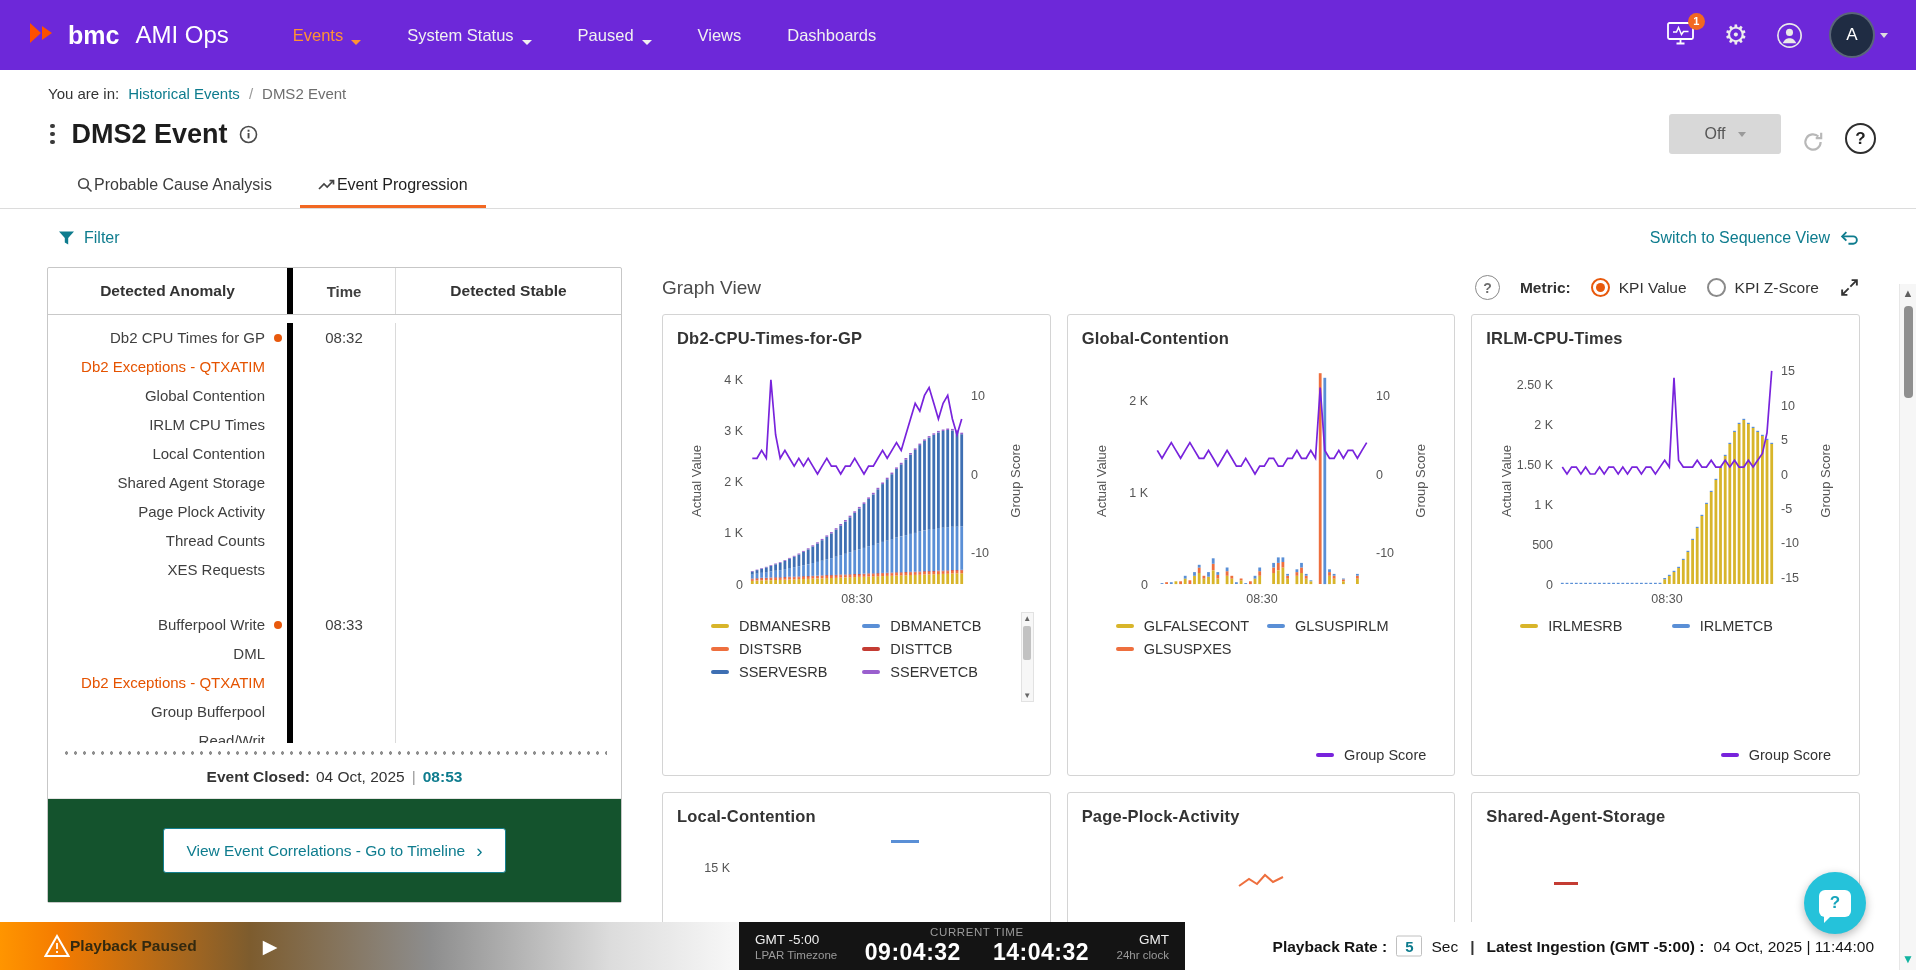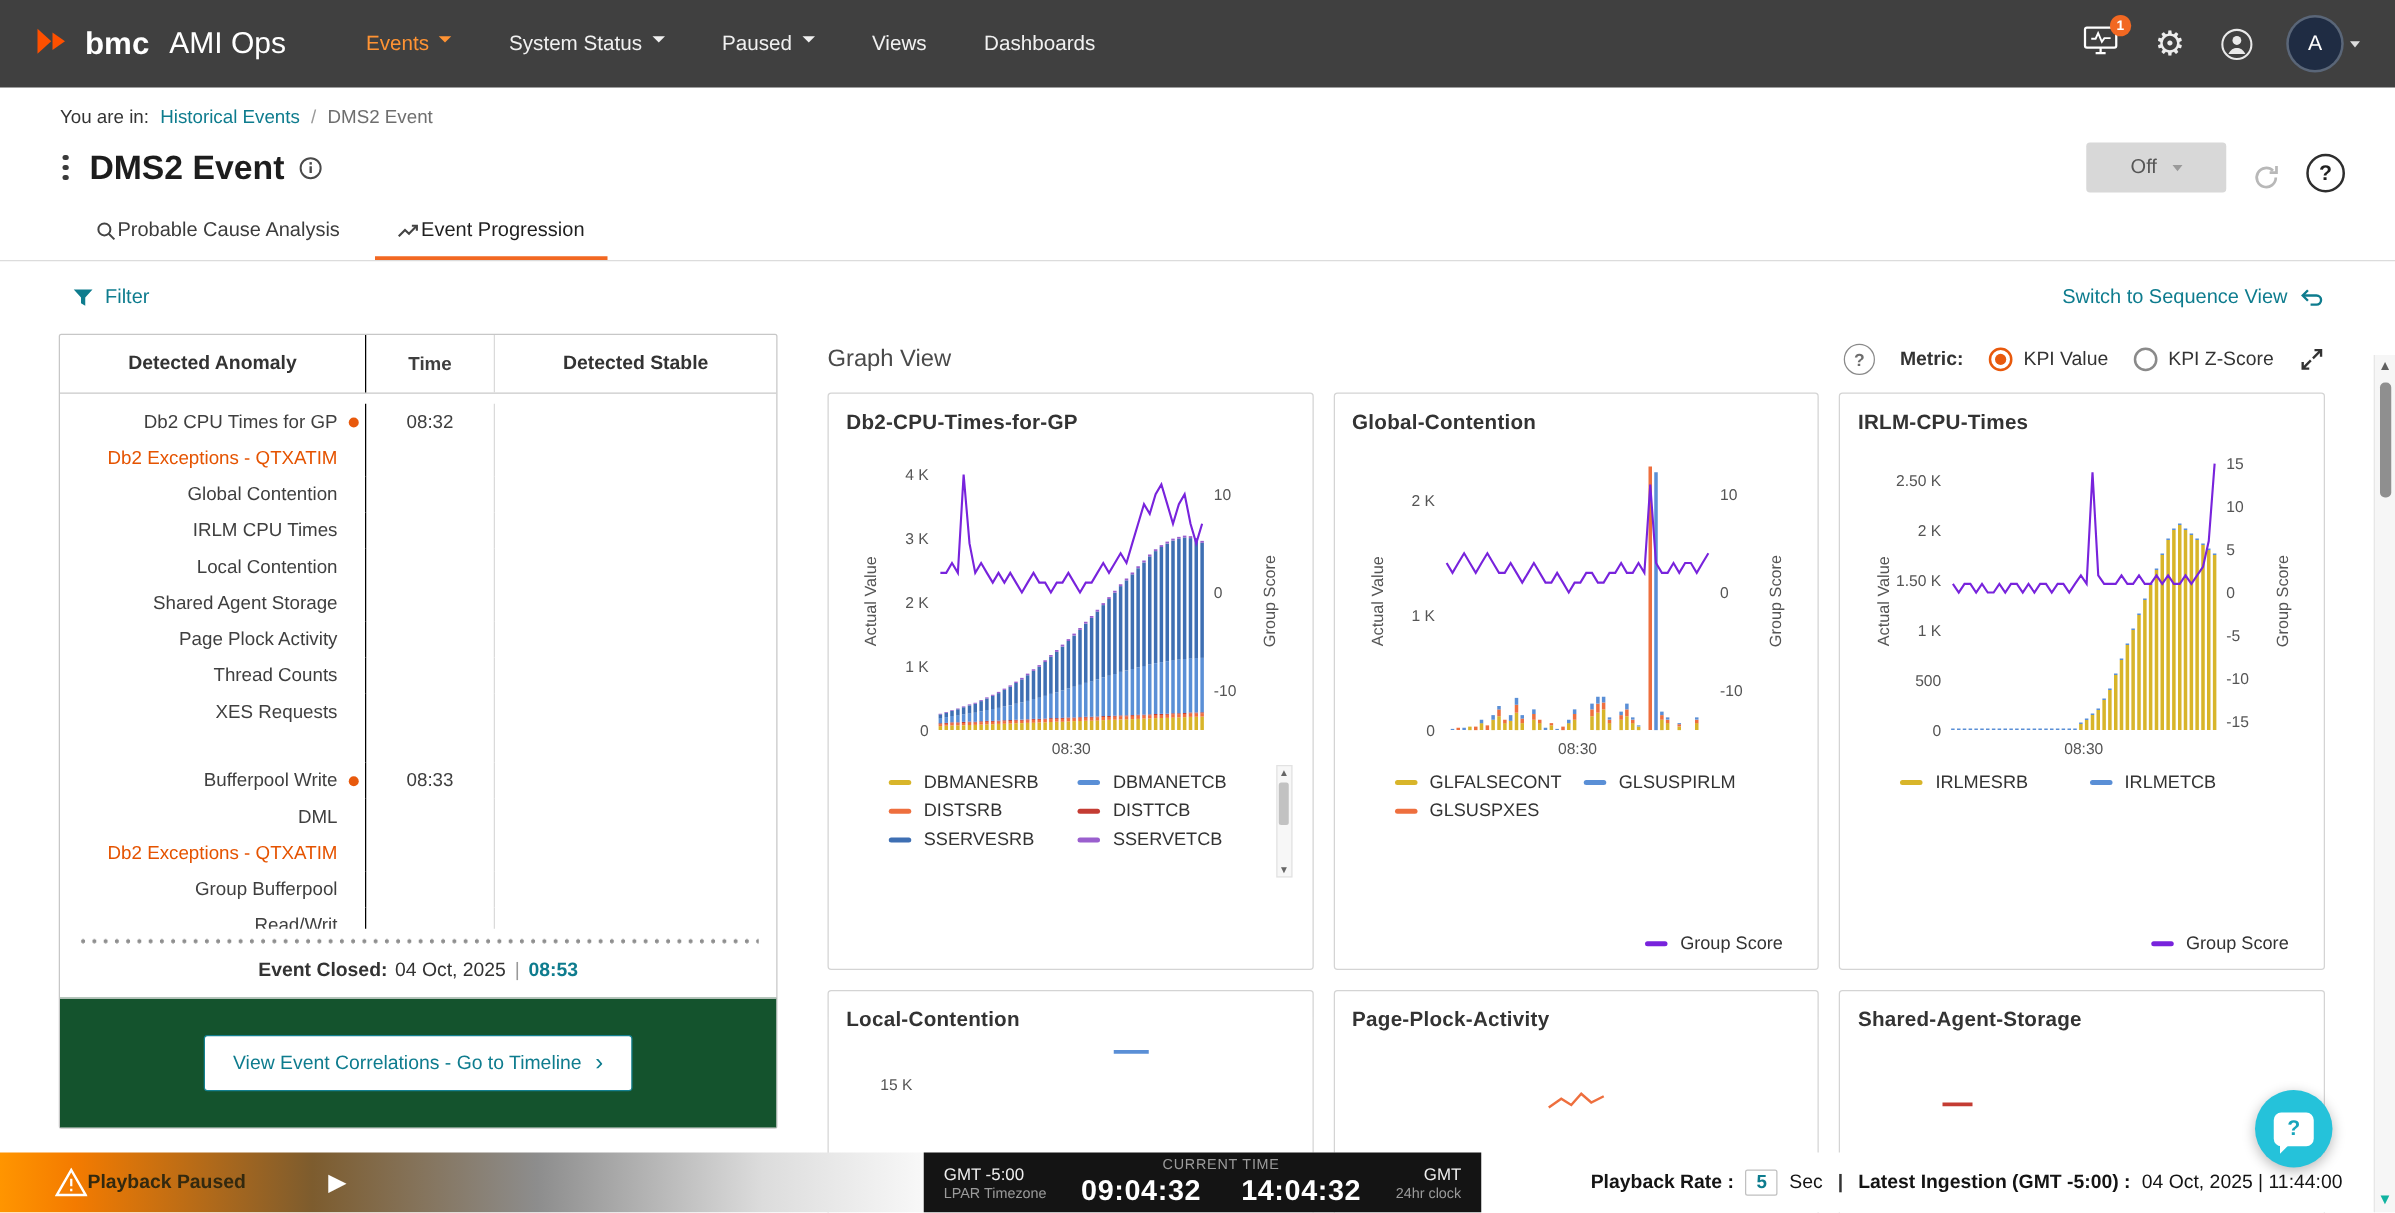--- a/index.html
+++ b/index.html
@@ -1,25 +1,25 @@
 <!DOCTYPE html>
 <html><head>
 <meta charset="utf-8">
 <style>
 *{box-sizing:border-box;margin:0;padding:0}
 html,body{width:1916px;height:970px;overflow:hidden}
 body{font-family:"Liberation Sans",sans-serif;background:#fff;position:relative;color:#333}
 
 
-.topnav{height:70px;background:#404040;display:flex;align-items:center;padding:0 28px;color:#fff}
+.topnav{height:70px;background:#6d28d9;display:flex;align-items:center;padding:0 28px;color:#fff}
 .brand{display:flex;align-items:center;gap:10px;margin-right:64px;cursor:pointer}
 .brand-text{font-size:25px;font-weight:bold;color:#fff}
 .app-title{font-size:24px;font-weight:400;color:#fff;margin-left:6px}
 .nav{display:flex;gap:46px;align-items:center}
-.nav-item{font-size:16.5px;color:#f1f1f1;display:flex;gap:8px;align-items:flex-start;cursor:pointer}
+.nav-item{font-size:16.5px;color:#f1f1f1;display:flex;gap:8px;align-items:flex-end;cursor:pointer}
 .nav-item.active{color:#ff9333}
 .caret{width:0;height:0;border-left:5px solid transparent;border-right:5px solid transparent;border-top:5.5px solid currentColor;margin-top:3px}
 .topnav-right{margin-left:auto;display:flex;align-items:center;gap:28px}
 .icon-wrap{position:relative;display:flex;cursor:pointer}
 .badge{position:absolute;top:-7px;right:-9px;background:#f26822;color:#fff;font-size:11px;font-weight:bold;width:17px;height:17px;border-radius:50%;display:flex;align-items:center;justify-content:center}
 .gear{font-size:27px;color:#ededed;cursor:pointer;line-height:1}
 .avatar-wrap{display:flex;align-items:center;gap:7px;cursor:pointer}
 .avatar{width:42px;height:42px;border-radius:50%;background:#1f2c43;box-shadow:0 0 0 2px #5a6678;color:#fff;font-size:17px;display:flex;align-items:center;justify-content:center}
 .caret-white{width:0;height:0;border-left:4.5px solid transparent;border-right:4.5px solid transparent;border-top:5px solid #ddd}
 
@@ -49,21 +49,21 @@
 .filter-btn,.switch-link{display:flex;gap:9px;color:#0e7c8e;font-size:16px;align-items:center;cursor:pointer}
 
 
 .main{display:flex;padding:4px 56px 0 47px;gap:40px;height:655px}
 .left-panel{width:575px;height:636px;border:1px solid #c7c7c7;border-radius:2px;background:#fff;flex-shrink:0;display:flex;flex-direction:column}
 .lp-header{display:flex;align-items:stretch;border-bottom:1px solid #c9c9c9;height:47px;flex-shrink:0}
 .hcell{font-weight:bold;font-size:15.5px;color:#333;justify-content:center!important;padding-right:0!important}
 .lp-row{display:flex;align-items:stretch;min-height:29px}
 .lp-row.spacer{min-height:26px}
 .lp-cell{display:flex;align-items:center}
-.col1{width:245px;border-right:1px solid #000000;justify-content:flex-end;padding-right:5px}
+.col1{width:245px;border-right:6px solid #000000;justify-content:flex-end;padding-right:5px}
 .col2{width:103px;border-right:1px solid #dadada;justify-content:center;font-size:15px;color:#3f3f3f}
 .col3{flex:1}
 .lp-body{height:428px;overflow:hidden;padding-top:8px;flex-shrink:0}
 .anomaly-label{font-size:15px;color:#3f3f3f;white-space:nowrap}
 .anomaly-label.highlight{color:#e55300}
 .dot{width:8px;height:8px;border-radius:50%;background:#e8590c;margin-left:9px;flex-shrink:0}
 .dot.hidden{visibility:hidden}
 .dotted-sep{height:4px;margin:8px 14px 0;background-image:radial-gradient(circle,#8f8f8f 1.5px,transparent 1.9px);background-size:9px 4px;background-repeat:repeat-x;background-position:0 center;flex-shrink:0}
 .event-closed{text-align:center;padding:13px 0 12px;font-size:15.5px;color:#333;flex-shrink:0}
 .closed-label{font-weight:bold;margin-right:6px}

